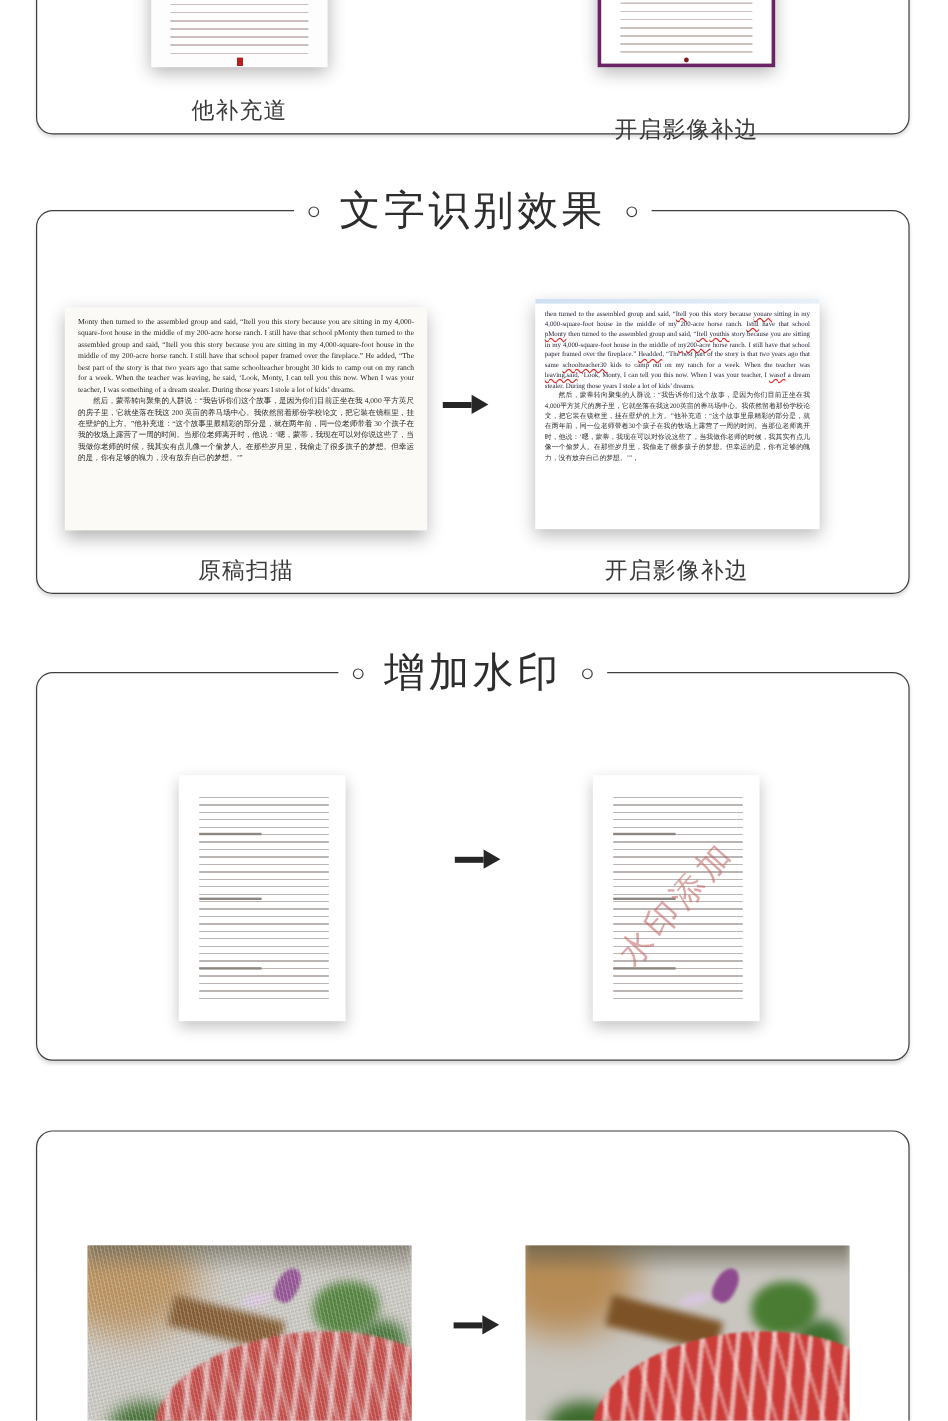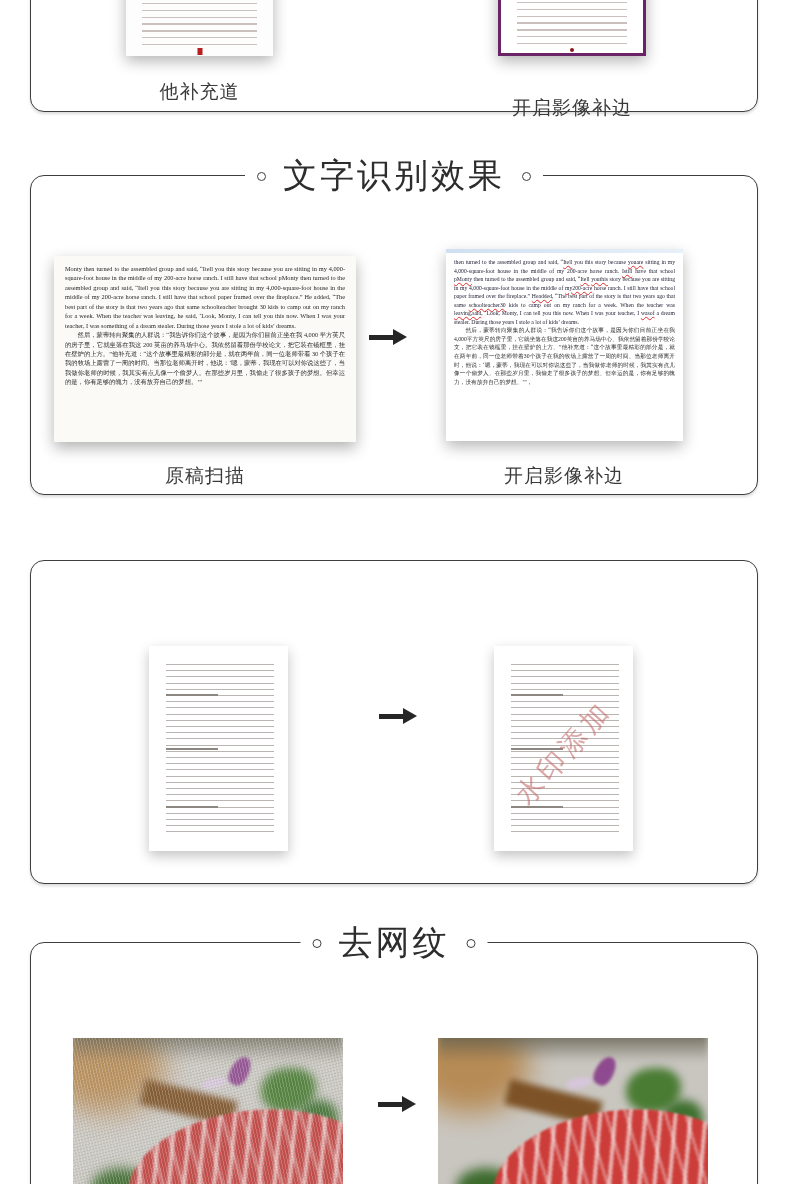--- a/index.html
+++ b/index.html
@@ -189,20 +189,25 @@
       <div class="word-bar"></div>
       <div><span>then turned to the assembled group and said, “</span><span class="misspell">Itell</span><span> you this story because </span><span class="misspell">youare</span><span> sitting in my 4,000-square-foot house in the middle of my 200-acre horse ranch. </span><span class="misspell">Istill</span><span> have that school </span><span class="misspell">pMonty</span><span> then turned to the assembled group and said, “</span><span class="misspell">Itell</span><span> </span><span class="misspell">youthis</span><span> story because you are sitting in my 4,000-square-foot house in the middle of </span><span class="misspell">my200-acre</span><span> horse ranch. I still have that school paper framed over the fireplace.” </span><span class="misspell">Headded</span><span>, “The best part of the story is that two years ago that same </span><span class="misspell">schoolteacher30</span><span> kids to camp out on my ranch for a week. When the teacher was </span><span class="misspell">leaving,said</span><span>, ‘Look, Monty, I can tell you this now. When I was your teacher, I </span><span class="misspell">wasof</span><span> a dream stealer. During those years I stole a lot of kids’ dreams.</span></div>
       <div class="para-cn">然后，蒙蒂转向聚集的人群说：“我告诉你们这个故事，是因为你们目前正坐在我4,000平方英尺的房子里，它就坐落在我这200英亩的养马场中心。我依然留着那份学校论文，把它装在镜框里，挂在壁炉的上方。”他补充道：“这个故事里最精彩的部分是，就在两年前，同一位老师带着30个孩子在我的牧场上露营了一周的时间。当那位老师离开时，他说：‘嗯，蒙蒂，我现在可以对你说这些了，当我做你老师的时候，我其实有点儿像一个偷梦人。在那些岁月里，我偷走了很多孩子的梦想。但幸运的是，你有足够的魄力，没有放弃自己的梦想。’”，</div>
     </div>
 
     <div class="caption" style="left:104px; top:287px; width:140px;">原稿扫描</div>
     <div class="caption" style="left:463px; top:287px; width:140px;">开启影像补边</div>
   </section>
 
   <section class="panel panel-wm">
+    <div class="panel-title">
+      <span class="ring"></span>
+      <h2>增加水印</h2>
+      <span class="ring"></span>
+    </div>
 
     <div class="wm-page wm-page-left">
       <div class="wm-lines"></div>
       <div class="wm-heading" style="top:48px;"></div>
       <div class="wm-heading" style="top:102px;"></div>
       <div class="wm-heading" style="top:160px;"></div>
     </div>
 
     <div class="arrow" style="left:348px; top:147px;">
       <span class="arrow-shaft"></span>
@@ -212,25 +217,20 @@
     <div class="wm-page wm-page-right">
       <div class="wm-lines"></div>
       <div class="wm-heading" style="top:48px;"></div>
       <div class="wm-heading" style="top:102px;"></div>
       <div class="wm-heading" style="top:160px;"></div>
       <div class="wm-text">水印添加</div>
     </div>
   </section>
 
   <section class="panel panel-moire">
-    <div class="panel-title">
-      <span class="ring"></span>
-      <h2>去网纹</h2>
-      <span class="ring"></span>
-    </div>
 
     <div class="photo photo-left">
       <div class="ph-orange"></div>
       <div class="ph-top"></div>
       <div class="ph-wood"></div>
       <div class="ph-leaf1"></div>
       <div class="ph-leaf2"></div>
       <div class="ph-leaf3"></div>
       <div class="ph-petal"></div>
       <div class="ph-flower"></div>

